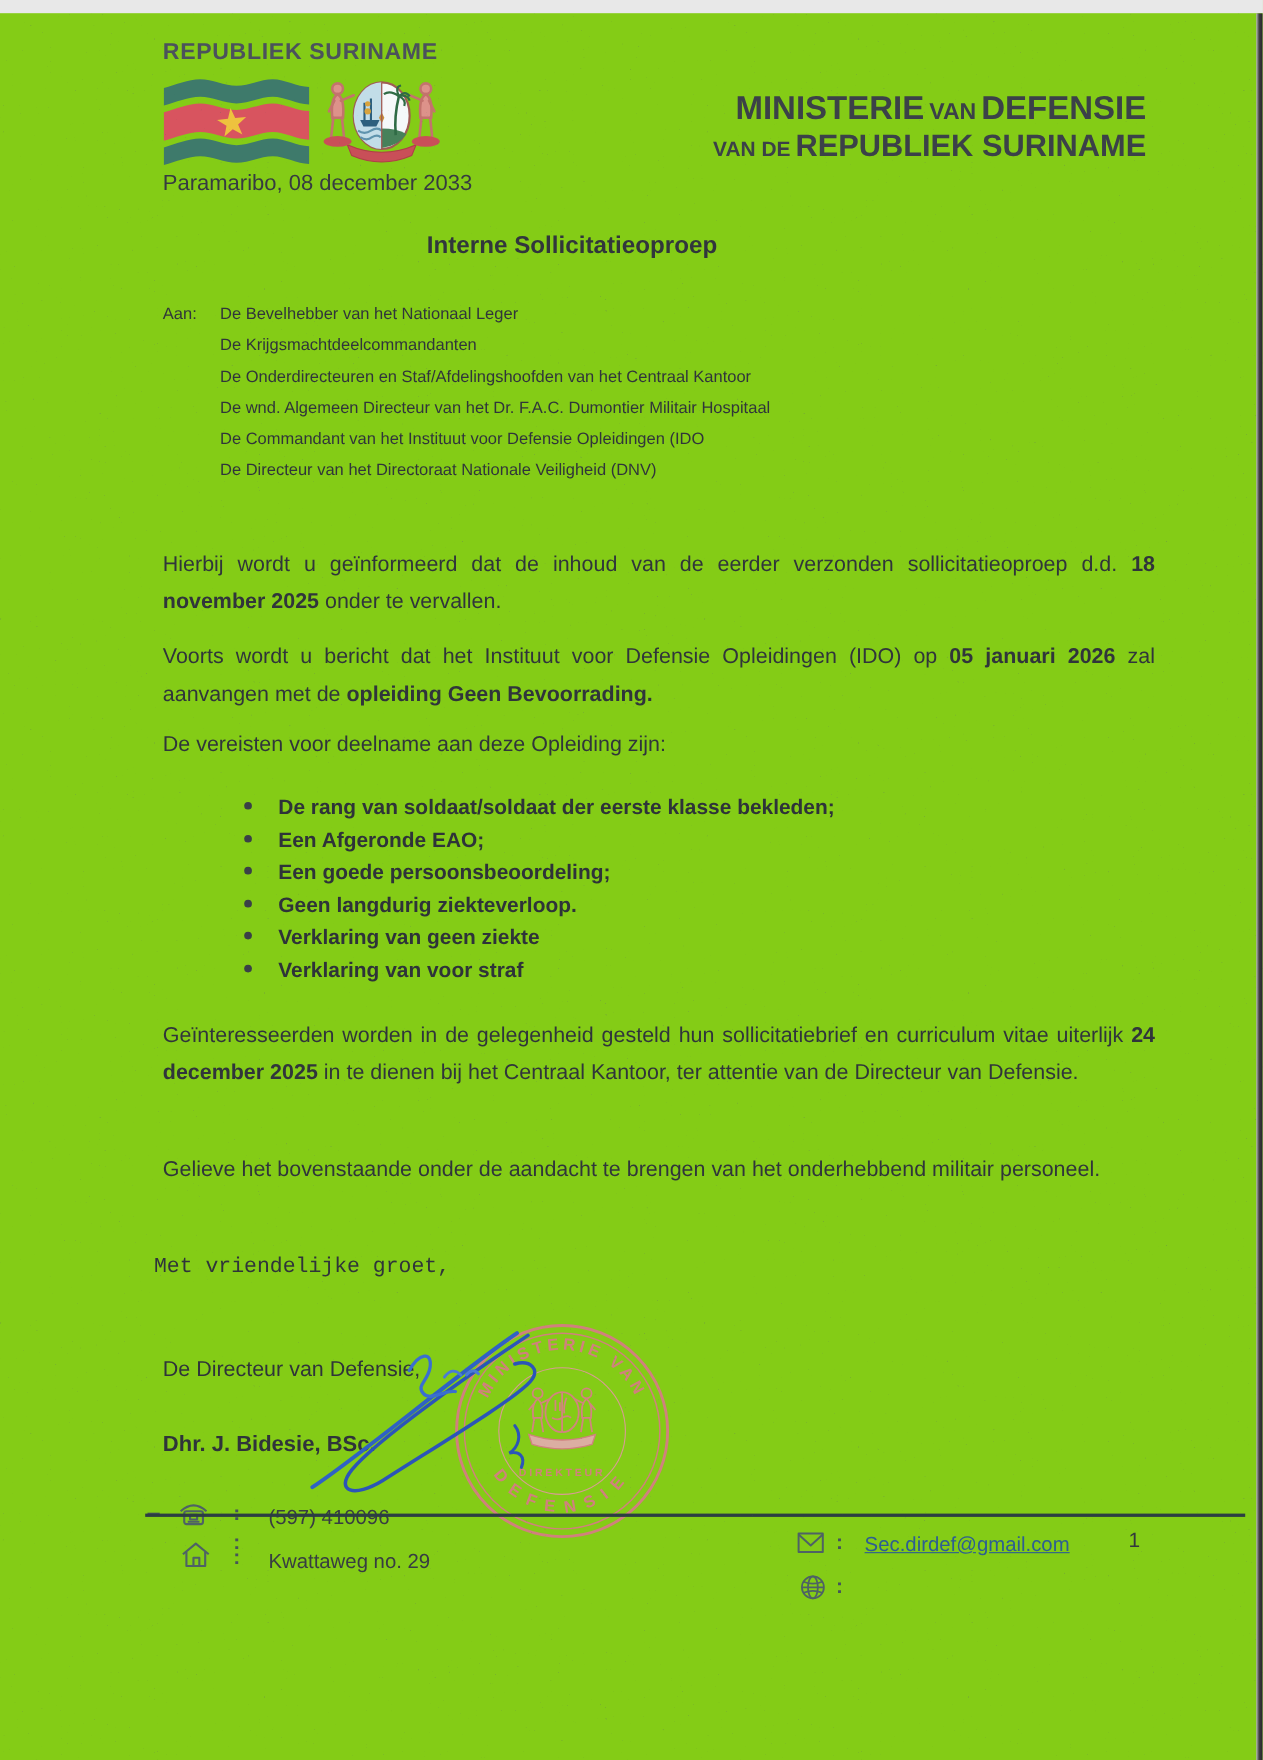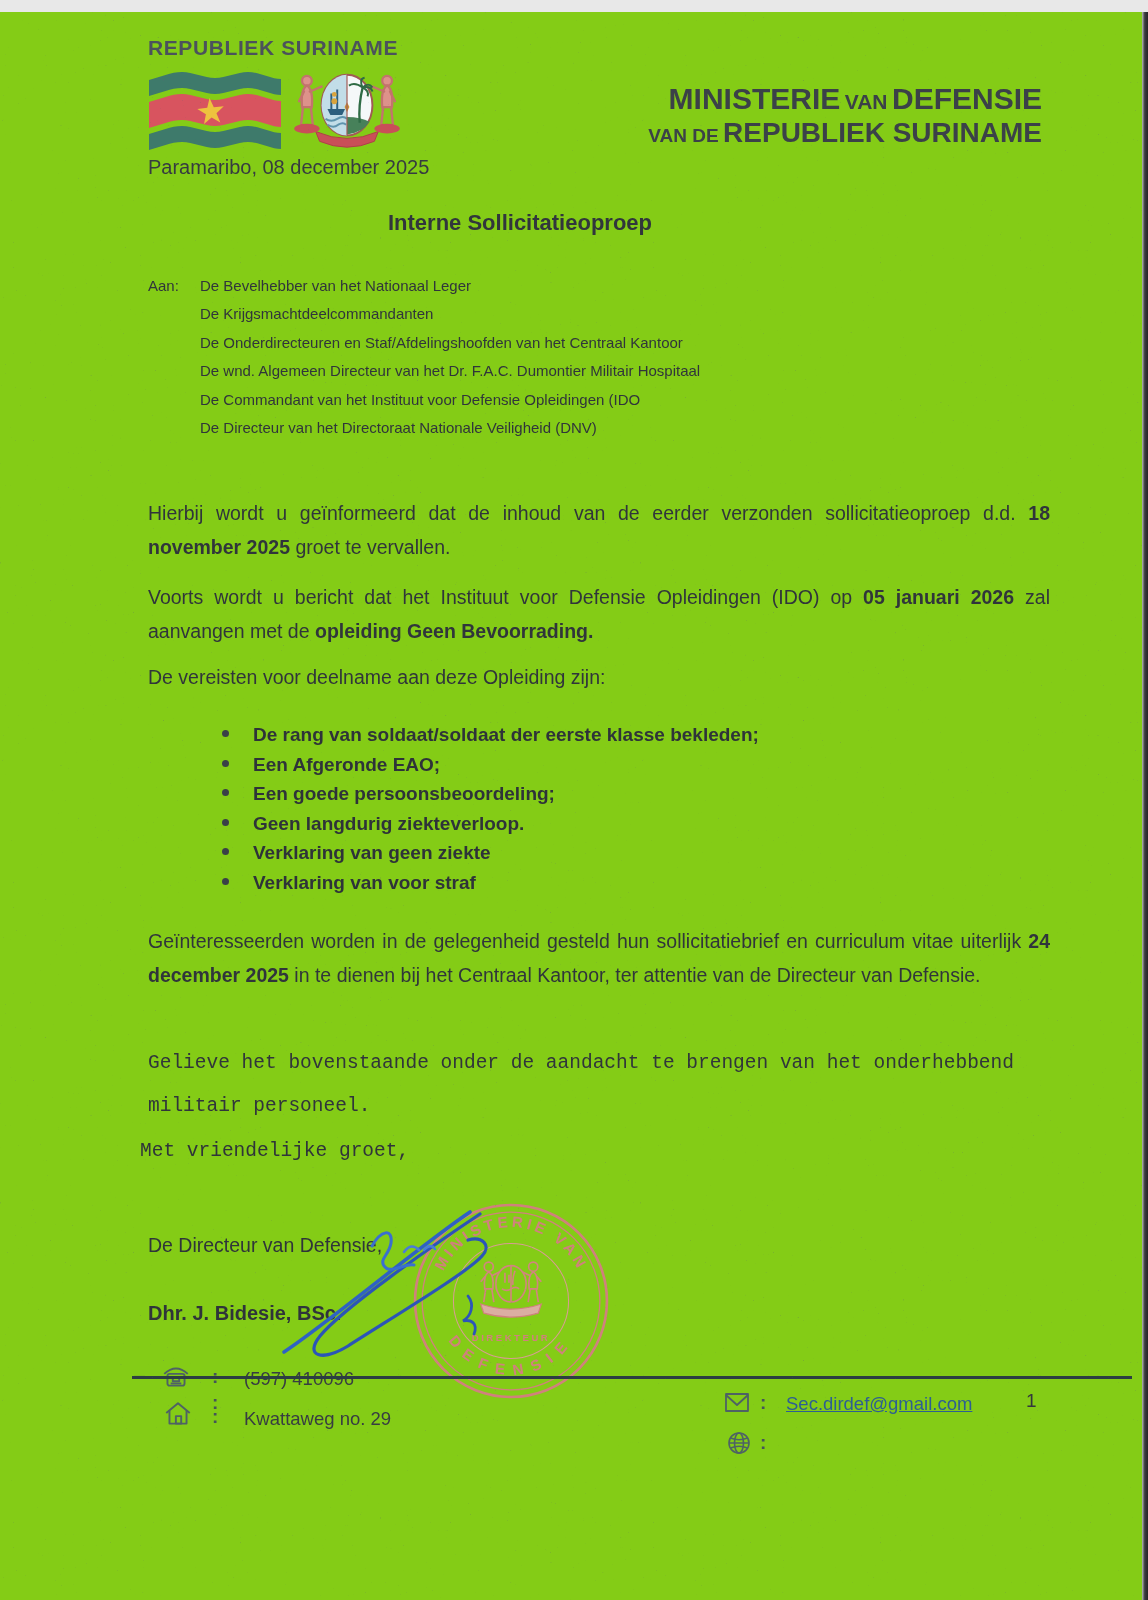--- a/index.html
+++ b/index.html
@@ -29,21 +29,21 @@
   .recipients .lbl{width:52px;flex:0 0 52px;}
   .para{left:148px;width:902px;font-size:19.5px;line-height:34px;color:#30353b;}
   .just{text-align:justify;}
   .p1{top:484px;}
   .p2{top:568px;}
   .req-intro{top:652px;line-height:26px;}
   .bullets{left:222px;top:712px;width:760px;}
   .bullet-row{display:flex;align-items:baseline;height:29.6px;font-size:19px;font-weight:700;color:#2e3339;}
   .bullet-row .dot{width:7px;height:7px;border-radius:50%;background:#3a4047;margin-right:24px;position:relative;top:-4px;flex:0 0 7px;}
   .p3{top:912px;}
-  .p4{top:1030px;line-height:43px;width:880px;font-family:Liberation Mono, monospace;}
+  .p4{top:1030px;line-height:43px;width:880px;}
   .salutation{left:140px;top:1128px;font-size:19.5px;font-family:Liberation Mono, monospace;}
   .signer-title{left:148px;top:1222px;font-size:19.5px;}
   .signer-name{left:148px;top:1290px;font-size:20px;font-weight:700;}
   
   .stamp{left:410px;top:1188px;opacity:.85;z-index:3;}
   .signature{left:272px;top:1172px;z-index:6;}
   
   .footer-rule{left:132px;top:1364px;width:1000px;height:3px;background:#2c3e42;z-index:5;}
   .f-dash{left:134px;top:1352px;font-size:20px;color:#49585c;}
   .f-icon{color:#4e6265;z-index:2;}
@@ -91,21 +91,21 @@
     <path d="M76,20 C73,32 72,44 73,56" stroke="#2f6b45" stroke-width="2.4" fill="none"></path>
     <path d="M76,20 q-8,-6 -14,-2 M76,20 q-4,-9 2,-10 M76,20 q6,-6 10,0 M76,20 q8,-2 10,4 M76,20 q7,3 5,9" stroke="#2f6b45" stroke-width="2" fill="none"></path>
     <polygon points="60,35 62.5,40 60,45 57.5,40" fill="#c8903a"></polygon>
     <path d="M60,7 L60,69" stroke="#a05b54" stroke-width="1.2"></path>
 
     <path d="M28,65 Q60,79 92,65 L88,75 Q60,87 32,75 Z" fill="#c94f58" stroke="#b03e48" stroke-width="1"></path>
     <ellipse cx="19" cy="62" rx="13" ry="5" fill="#c94f58"></ellipse>
     <ellipse cx="101" cy="62" rx="13" ry="5" fill="#c94f58"></ellipse>
   </svg>
 
-  <div class="abs date-line">Paramaribo, 08 december 2025</div>
+  <div class="abs date-line">Paramaribo, 08 december 2033</div>
 
   <div class="abs ministry">
     <div class="row1">
       <span class="big">MINISTERIE</span>
       <span class="small">VAN</span>
       <span class="big">DEFENSIE</span>
     </div>
     <div class="row2">
       <span class="small">VAN DE</span>
       <span class="big">REPUBLIEK SURINAME</span>
@@ -119,21 +119,21 @@
     <div>
       <div>De Bevelhebber van het Nationaal Leger</div>
       <div>De Krijgsmachtdeelcommandanten</div>
       <div>De Onderdirecteuren en Staf/Afdelingshoofden van het Centraal Kantoor</div>
       <div>De wnd. Algemeen Directeur van het Dr. F.A.C. Dumontier Militair Hospitaal</div>
       <div>De Commandant van het Instituut voor Defensie Opleidingen (IDO</div>
       <div>De Directeur van het Directoraat Nationale Veiligheid (DNV)</div>
     </div>
   </div>
 
-  <div class="abs para just p1"><span>Hierbij wordt u geïnformeerd dat de inhoud van de eerder verzonden sollicitatieoproep d.d. </span><b>18 november 2025</b><span> groet te vervallen.</span></div>
+  <div class="abs para just p1"><span>Hierbij wordt u geïnformeerd dat de inhoud van de eerder verzonden sollicitatieoproep d.d. </span><b>18 november 2025</b><span> onder te vervallen.</span></div>
 
   <div class="abs para just p2"><span>Voorts wordt u bericht dat het Instituut voor Defensie Opleidingen (IDO) op </span><b>05 januari 2026</b><span> zal aanvangen met de </span><b>opleiding Geen Bevoorrading.</b></div>
 
   <div class="abs para req-intro">De vereisten voor deelname aan deze Opleiding zijn:</div>
 
   <div class="abs bullets">
     <div class="bullet-row">
         <span class="dot"></span>
         <span>De rang van soldaat/soldaat der eerste klasse bekleden;</span>
       </div>

